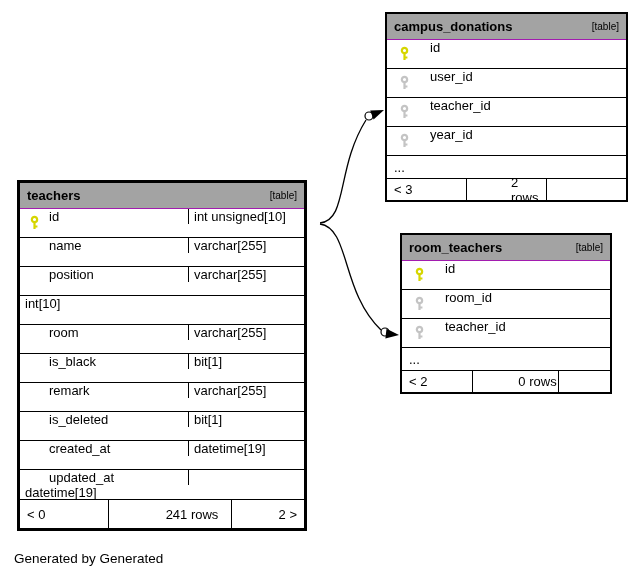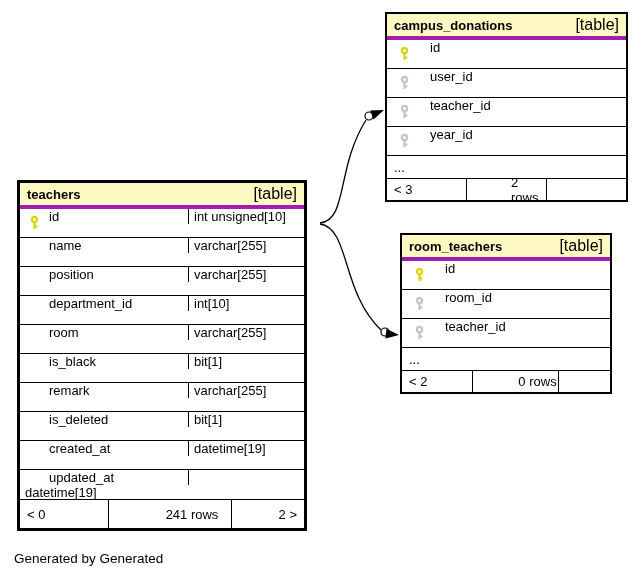--- a/index.html
+++ b/index.html
@@ -3,25 +3,25 @@
 <meta charset="utf-8">
 <style>
   html,body{margin:0;padding:0;}
   body{
     width:644px;height:584px;position:relative;background:#ffffff;
     font-family:"Liberation Sans", sans-serif;color:#000;overflow:hidden;
   }
   .dbtable{position:absolute;background:#fff;border:2px solid #000;box-sizing:border-box;}
   .dbtable.focus{border-width:3px;}
   .thead{
-    background:#fef9c3;display:flex;justify-content:space-between;align-items:center;
-    padding:0 7px;border-bottom:4px solid #a21caf;box-sizing:border-box;height:26px;
+    background:#a3a3a3;display:flex;justify-content:space-between;align-items:center;
+    padding:0 7px;border-bottom:1px solid #a21caf;box-sizing:border-box;height:26px;
   }
   .tname{font-weight:bold;font-size:13px;}
-  .tbadge{font-size:16px;}
+  .tbadge{font-size:10px;}
   .row{
     position:relative;display:flex;align-items:flex-start;border-bottom:1px solid #000;
     box-sizing:border-box;height:29px;font-size:13px;background:#fff;
   }
   .cell{display:flex;align-items:center;box-sizing:border-box;}
   .name-cell{width:169px;padding-left:29px;border-right:1px solid #000;}
   .type-cell{flex:1;padding-left:5px;}
   .wide-cell{flex:1;padding-left:43px;}
   .key{position:absolute;top:50%;transform:translateY(-50%);width:11px;height:16px;}
   .t-teachers .key{left:9px;}
@@ -82,23 +82,20 @@
   </div>
   <div class="row">
     <div class="cell name-cell">
         <span>position</span>
       </div>
     <div class="cell type-cell">
         <span>varchar[255]</span>
       </div>
   </div>
   <div class="row">
-    <div class="cell name-cell">
-        <span>department_id</span>
-      </div>
     <div class="cell type-cell">
         <span>int[10]</span>
       </div>
   </div>
   <div class="row">
     <div class="cell name-cell">
         <span>room</span>
       </div>
     <div class="cell type-cell">
         <span>varchar[255]</span>

